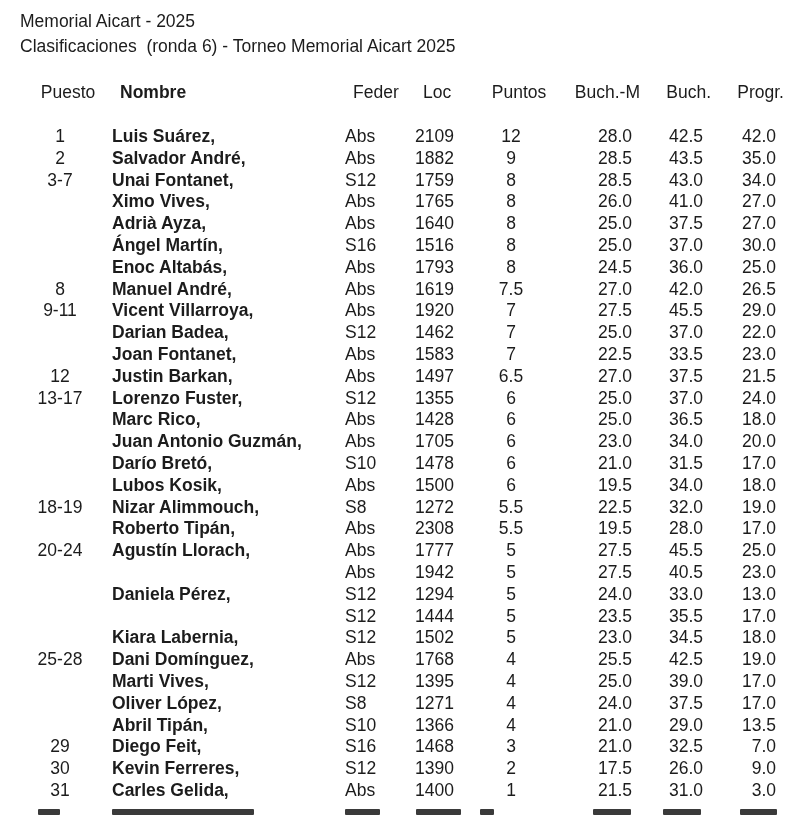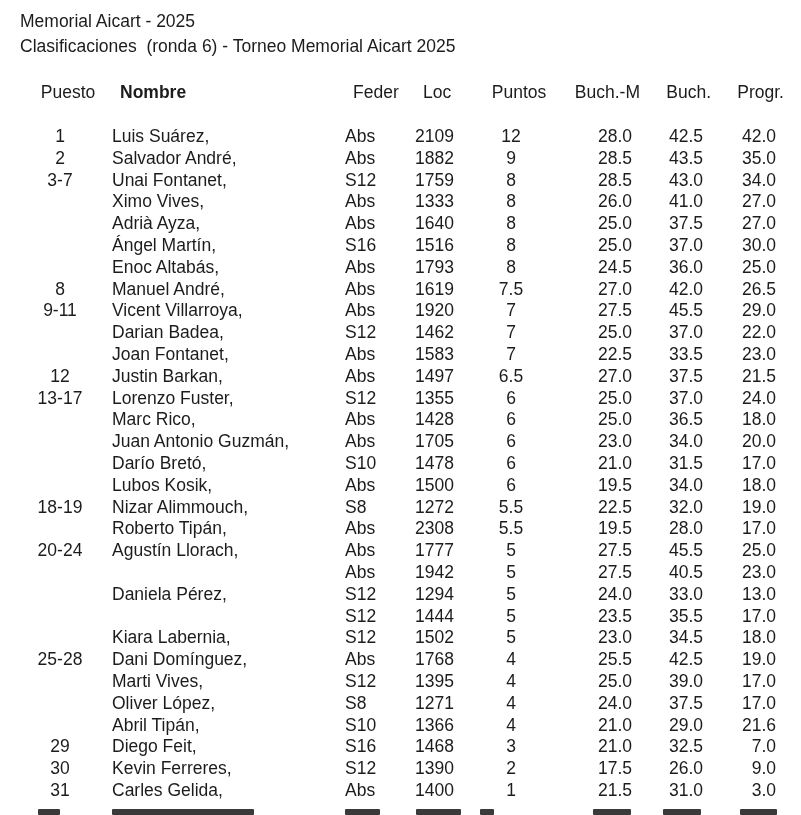--- a/index.html
+++ b/index.html
@@ -45,21 +45,21 @@
   }
   .cell {
     position: absolute;
     top: 0;
     white-space: nowrap;
     line-height: 21.8px;
   }
   .header-row .cell { line-height: 22px; }
 
   .c-puesto { left: 20px;  width: 80px; text-align: center; }
-  .c-nombre { left: 112px; width: 250px; text-align: left; font-weight: 400; }
+  .c-nombre { left: 112px; width: 250px; text-align: left; font-weight: 700; }
   .c-feder  { left: 345px; width: 62px; text-align: left; }
   .c-loc    { left: 415px; width: 62px; text-align: left; }
   .c-puntos { left: 480px; width: 62px; text-align: center; }
   .c-buchm  { left: 552px; width: 80px; text-align: right; }
   .c-buch   { left: 640px; width: 63px; text-align: right; }
   .c-progr  { left: 713px; width: 63px; text-align: right; }
 
   .header-row .c-puesto,
   .header-row .c-feder,
   .header-row .c-loc,
@@ -137,21 +137,21 @@
       <span class="cell c-puntos">8</span>
       <span class="cell c-buchm">28.5</span>
       <span class="cell c-buch">43.0</span>
       <span class="cell c-progr">34.0</span>
     </div>
 
     <div class="row">
       <span class="cell c-puesto"></span>
       <span class="cell c-nombre">Ximo Vives,</span>
       <span class="cell c-feder">Abs</span>
-      <span class="cell c-loc">1333</span>
+      <span class="cell c-loc">1765</span>
       <span class="cell c-puntos">8</span>
       <span class="cell c-buchm">26.0</span>
       <span class="cell c-buch">41.0</span>
       <span class="cell c-progr">27.0</span>
     </div>
 
     <div class="row">
       <span class="cell c-puesto"></span>
       <span class="cell c-nombre">Adrià Ayza,</span>
       <span class="cell c-feder">Abs</span>
@@ -403,21 +403,21 @@
     </div>
 
     <div class="row">
       <span class="cell c-puesto"></span>
       <span class="cell c-nombre">Abril Tipán,</span>
       <span class="cell c-feder">S10</span>
       <span class="cell c-loc">1366</span>
       <span class="cell c-puntos">4</span>
       <span class="cell c-buchm">21.0</span>
       <span class="cell c-buch">29.0</span>
-      <span class="cell c-progr">21.6</span>
+      <span class="cell c-progr">13.5</span>
     </div>
 
     <div class="row">
       <span class="cell c-puesto">29</span>
       <span class="cell c-nombre">Diego Feit,</span>
       <span class="cell c-feder">S16</span>
       <span class="cell c-loc">1468</span>
       <span class="cell c-puntos">3</span>
       <span class="cell c-buchm">21.0</span>
       <span class="cell c-buch">32.5</span>

